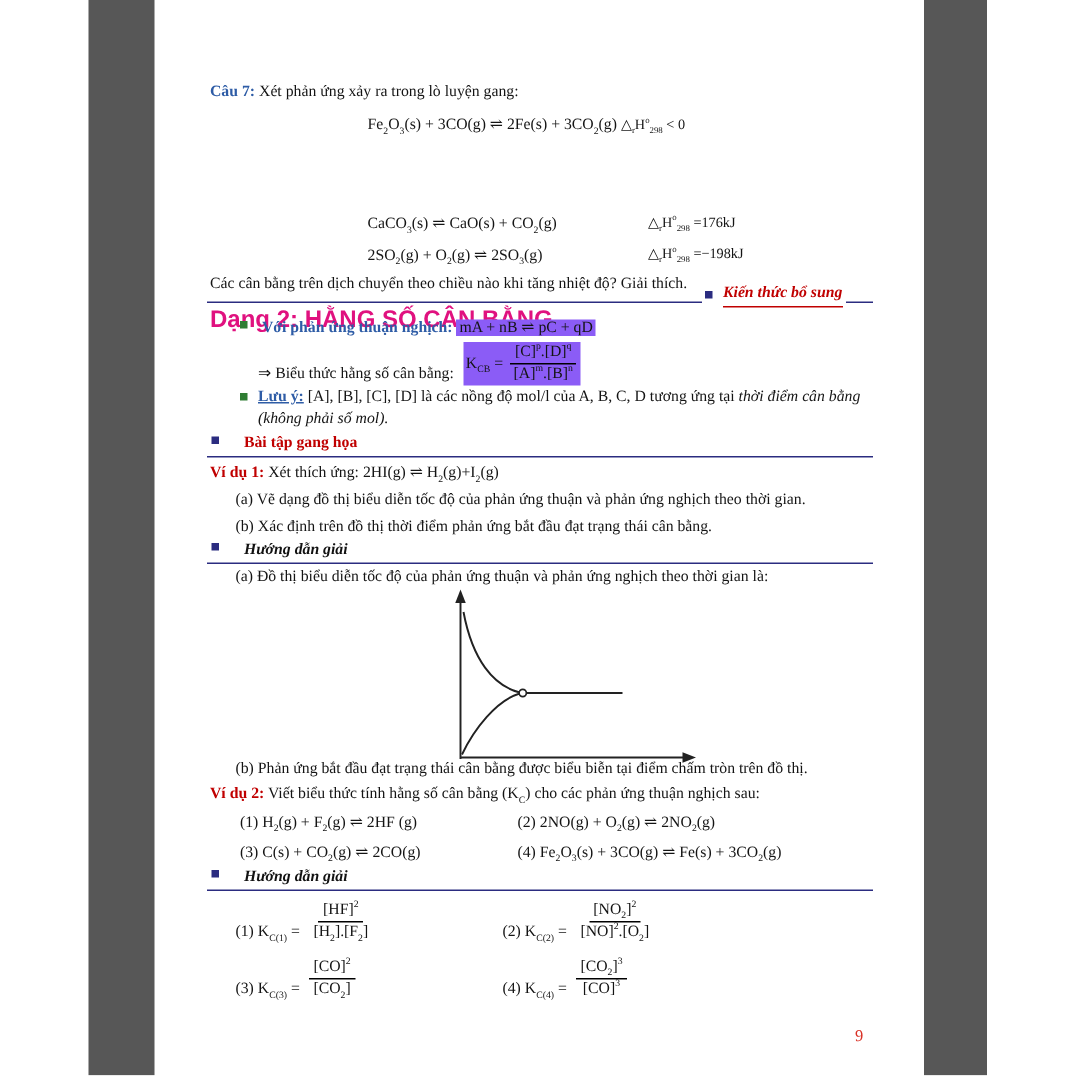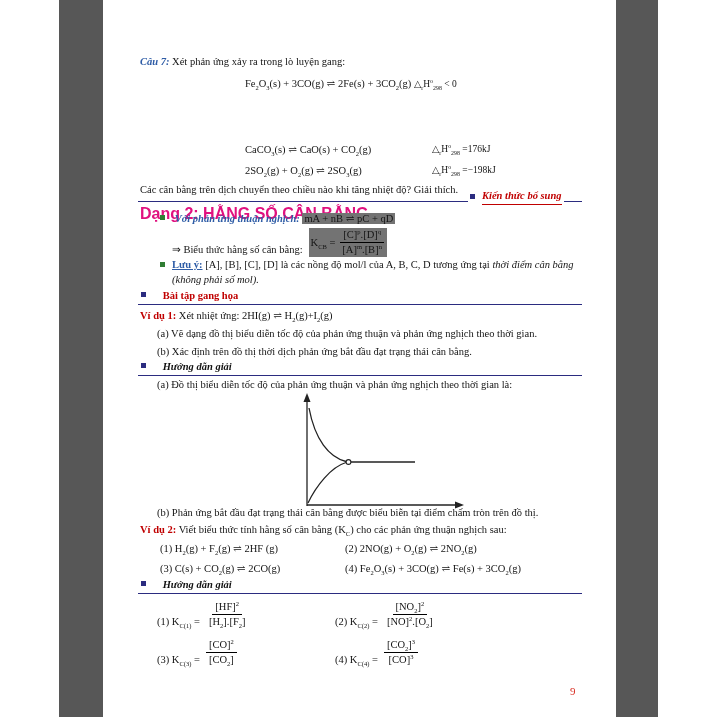--- a/index.html
+++ b/index.html
@@ -3,28 +3,28 @@
 <meta charset="utf-8">
 <style>
   html,body{margin:0;padding:0;background:#fff;}
   #canvas{position:relative;width:717px;height:717px;background:#ffffff;overflow:hidden;
           font-family:"Liberation Serif","DejaVu Serif","DejaVu Sans",serif;
           font-size:10.5px;color:#141414;line-height:1.45;}
   .gbar{position:absolute;top:0;bottom:0;background:#575757;}
   .gbar-left{left:59px;width:44px;}
   .gbar-right{left:616px;width:42px;}
   .abs{position:absolute;}
-  .blue{color:#2e5ca6;font-weight:bold;font-style:italic;}
+  .blue{color:#2e5ca6;font-weight:bold;}
   .bluelink{color:#2e5ca6;font-weight:bold;text-decoration:underline;}
   .redb{color:#c00000;font-weight:bold;}
   .rule{position:absolute;left:138px;width:444px;border-top:1.8px solid #2b2c80;}
   .sqr{display:inline-block;width:5px;height:5px;margin-right:7px;vertical-align:2px;}
   .sqr-navy{background:#2b2c80;}
   .sqr-green{background:#2f7d33;}
-  .hl{background:#737373;padding:0 2px;}
+  .hl{background:#8b5cf6;padding:0 2px;}
   sup,sub{font-size:0.62em;line-height:0;}
   .frac{display:inline-flex;flex-direction:column;align-items:center;vertical-align:middle;
         text-align:center;line-height:1.35;}
   .frac .fn{padding:0 3px;border-bottom:1px solid #000;}
   .frac .fd{padding:0 3px;}
   .kcrow{position:absolute;display:flex;align-items:flex-end;gap:6px;font-family:Liberation Serif, serif;}
   .dh{font-size:9.5px;}
   .dang2{font-family:"Liberation Sans","DejaVu Sans",sans-serif;font-weight:bold;
          font-size:16px;color:#e0117f;}
   .hdg{font-weight:bold;font-style:italic;color:#111;}
@@ -88,25 +88,25 @@
   </div>
 
   <div class="abs" style="left:141px;top:288px;">
     <span class="sqr sqr-navy" style="margin-right:14px;"></span>
     <span class="redb">Bài tập gang họa</span>
   </div>
   <div class="rule" style="top:304px;"></div>
 
   <div class="abs" style="left:140px;top:308px;width:442px;">
     <span class="redb">Ví dụ 1:</span>
-    <span>Xét nhiệt ứng:</span>
+    <span>Xét thích ứng:</span>
     <span>2HI(g) ⇌ H<sub>2</sub>(g)+I<sub>2</sub>(g)</span>
   </div>
   <div class="abs" style="left:157px;top:326px;width:425px;">(a) Vẽ dạng đồ thị biểu diễn tốc độ của phản ứng thuận và phản ứng nghịch theo thời gian.</div>
-  <div class="abs" style="left:157px;top:344px;width:425px;">(b) Xác định trên đồ thị thời dịch phản ứng bắt đầu đạt trạng thái cân bằng.</div>
+  <div class="abs" style="left:157px;top:344px;width:425px;">(b) Xác định trên đồ thị thời điểm phản ứng bắt đầu đạt trạng thái cân bằng.</div>
 
   <div class="abs" style="left:141px;top:359px;">
     <span class="sqr sqr-navy" style="margin-right:14px;"></span>
     <span class="hdg">Hướng dẫn giải</span>
   </div>
   <div class="rule" style="top:375px;"></div>
   <div class="abs" style="left:157px;top:377px;width:425px;">(a) Đồ thị biểu diễn tốc độ của phản ứng thuận và phản ứng nghịch theo thời gian là:</div>
 
   <svg class="abs" style="left:293px;top:390px;" width="182" height="122" viewBox="0 0 182 122">
     <line x1="14" y1="116" x2="14" y2="8" stroke="#222" stroke-width="1.3"></line>

